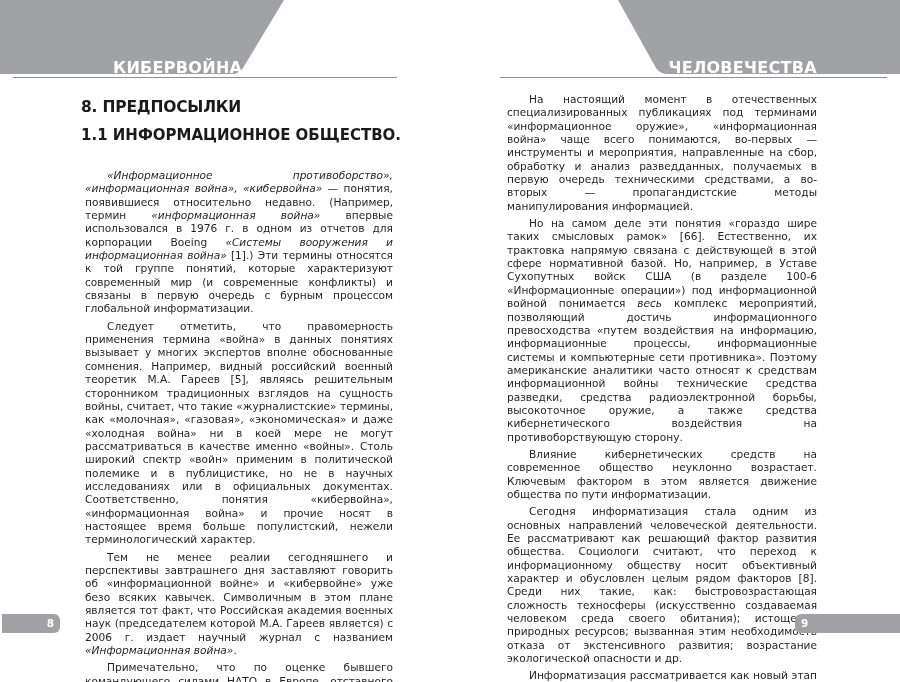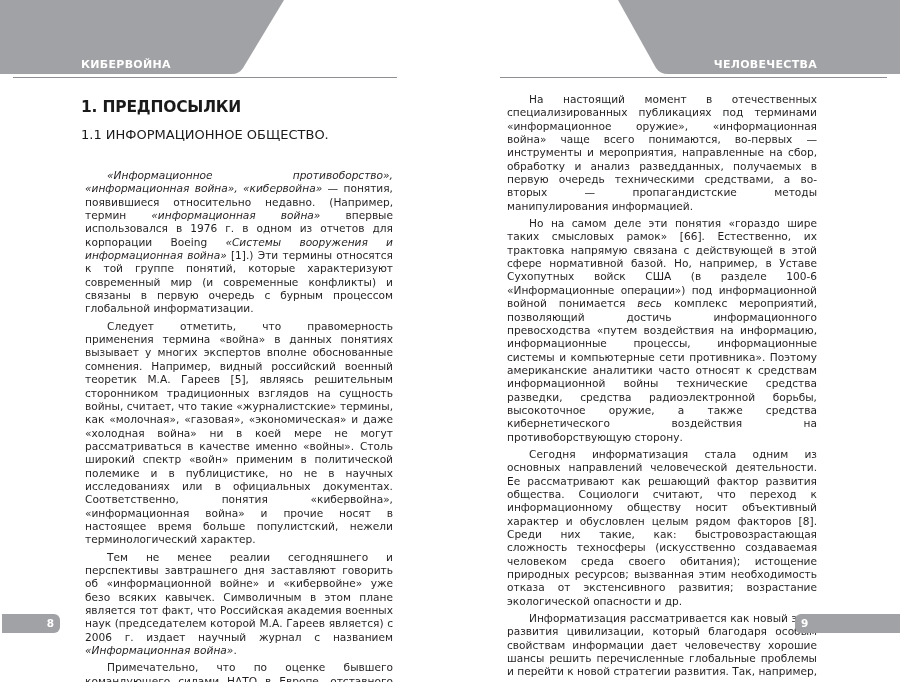--- a/index.html
+++ b/index.html
@@ -3,45 +3,45 @@
 <meta charset="utf-8">
 <style>
   html, body { margin:0; padding:0; }
   body { width:900px; height:682px; background:#ffffff; position:relative; overflow:hidden;
          font-family:"DejaVu Sans", "Liberation Sans", sans-serif; color:#231f20; }
   .page { position:absolute; top:0; height:682px; }
   .page.left { left:0; width:450px; }
   .page.right { left:450px; width:450px; }
 
   .hdr-shape { position:absolute; top:0; }
-  .hdr-title { position:absolute; color:#ffffff; font-weight:bold; font-size:11px; letter-spacing:0.3px;
-               font-family:"DejaVu Sans", sans-serif; }
+  .hdr-title { position:absolute; color:#ffffff; font-weight:bold; font-size:16px; letter-spacing:0.3px;
+               font-family:"DejaVu Sans", sans-serif;margin-left:32px; }
   .rule { position:absolute; height:1px; background:#8e8f92; top:77px; }
 
   .col { position:absolute; font-size:10.6px; line-height:13.35px; text-align:justify; color:#231f20; }
   .col p { margin:4px; text-indent:22px; hyphens:manual; }
   .col i { font-style:italic; }
 
   .h1 { position:absolute; font-weight:bold; font-size:15.5px; letter-spacing:-0.2px; color:#1a1a1a; }
-  .h2 { position:absolute; font-size:13px; line-height:14px; color:#1a1a1a; font-weight:normal; }
+  .h2 { position:absolute; font-size:15px; line-height:14px; color:#1a1a1a; font-weight:bold; }
 
   .pagenum { position:absolute; background:#a1a2a5; color:#ffffff; font-weight:bold; font-size:10.5px;
              height:19px; line-height:19px; top:614px; }
 </style>
 </head>
 <body>
 
 <div class="page left">
   <svg class="hdr-shape" width="290" height="76" viewBox="0 0 290 76" style="left:0;">
     <path d="M0,0 L284,0 L243,68 Q239,74 232,74 L0,74 Z" fill="#a1a2a5"></path>
   </svg>
   <div class="hdr-title" style="left:81px; top:58px;">КИБЕРВОЙНА</div>
   <div class="rule" style="left:13px; width:384px;"></div>
 
-  <div class="h1" style="left:81px; top:98px;">1. ПРЕДПОСЫЛКИ</div>
+  <div class="h1" style="left:81px; top:98px;">8. ПРЕДПОСЫЛКИ</div>
   <div class="h2" style="left:81px; top:128px;">1.1 ИНФОРМАЦИОННОЕ ОБЩЕСТВО.</div>
 
   <div class="col" style="left:81px; top:165px; width:316px;">
     <p><i>«Информационное противоборство», «информационная война», «кибервойна»</i><span> — понятия, появившиеся относительно недавно. (Например, термин </span><i>«информационная война»</i><span> впервые использовался в 1976 г. в одном из отчетов для корпорации Boeing </span><i>«Системы вооружения и информационная война»</i><span> [1].) Эти термины относятся к той группе понятий, которые характеризуют современный мир (и современные конфликты) и связаны в первую очередь с бурным процессом глобальной информатизации.</span></p>
     <p>Следует отметить, что правомерность применения термина «война» в данных понятиях вызывает у многих экспертов вполне обоснованные сомнения. Например, видный российский военный теоретик М.А. Гареев [5], являясь решительным сторонником традиционных взглядов на сущность войны, считает, что такие «журналистские» термины, как «молочная», «газовая», «экономическая» и даже «холодная война» ни в коей мере не могут рассматриваться в качестве именно «войны». Столь широкий спектр «войн» применим в политической полемике и в публицистике, но не в научных исследованиях или в официальных документах. Соответственно, понятия «кибервойна», «информационная война» и прочие носят в настоящее время больше популистский, нежели терминологический характер.</p>
     <p><span>Тем не менее реалии сегодняшнего и перспективы завтрашнего дня заставляют говорить об «информационной войне» и «кибервойне» уже безо всяких кавычек. Символичным в этом плане является тот факт, что Российская академия военных наук (председателем которой М.А. Гареев является) с 2006 г. издает научный журнал с названием </span><i>«Информационная война»</i><span>.</span></p>
     <p>Примечательно, что по оценке бывшего командующего силами НАТО в Европе, отставного адмирала Джеймса Ставридиса, воссоединение Крыма и России (которое стало настоящим шоком для западных спецслужб) произошло в результате «умелого комбинирования приемов кибервойны и хорошей выучки войск специального назначения».</p>
   </div>
 
   <div class="pagenum" style="left:2px; width:58px; border-radius:0 6px 6px 0; text-align:right;">
@@ -52,20 +52,21 @@
 <div class="page right">
   <svg class="hdr-shape" width="290" height="76" viewBox="0 0 290 76" style="left:160px;">
     <path d="M8,0 L290,0 L290,74 L58,74 Q50,74 46,68 Z" fill="#a1a2a5"></path>
   </svg>
   <div class="hdr-title" style="right:83px; top:58px;">ЧЕЛОВЕЧЕСТВА</div>
   <div class="rule" style="left:50px; width:387px;"></div>
 
   <div class="col" style="left:53px; top:89px; width:318px;">
     <p>На настоящий момент в отечественных специализированных публикациях под терминами «информационное оружие», «информационная война» чаще всего понимаются, во-первых — инструменты и мероприятия, направленные на сбор, обработку и анализ разведданных, получаемых в первую очередь техническими средствами, а во-вторых — пропагандистские методы манипулирования информацией.</p>
     <p><span>Но на самом деле эти понятия «гораздо шире таких смысловых рамок» [66]. Естественно, их трактовка напрямую связана с действующей в этой сфере нормативной базой. Но, например, в Уставе Сухопутных войск США (в разделе 100-6 «Информационные операции») под информационной войной понимается </span><i>весь</i><span> комплекс мероприятий, позволяющий достичь информационного превосходства «путем воздействия на информацию, информационные процессы, информационные системы и компьютерные сети противника». Поэтому американские аналитики часто относят к средствам информационной войны технические средства разведки, средства радиоэлектронной борьбы, высокоточное оружие, а также средства кибернетического воздействия на противоборствующую сторону.</span></p>
+    <p>Влияние кибернетических средств на современное общество неуклонно возрастает. Ключевым фактором в этом является движение общества по пути информатизации.</p>
     <p>Сегодня информатизация стала одним из основных направлений человеческой деятельности. Ее рассматривают как решающий фактор развития общества. Социологи считают, что переход к информационному обществу носит объективный характер и обусловлен целым рядом факторов [8]. Среди них такие, как: быстровозрастающая сложность техносферы (искусственно создаваемая человеком среда своего обитания); истощение природных ресурсов; вызванная этим необходимость отказа от экстенсивного развития; возрастание экологической опасности и др.</p>
     <p>Информатизация рассматривается как новый этап развития цивилизации, который благодаря особым свойствам информации дает человечеству хорошие шансы решить перечисленные глобальные проблемы и перейти к новой стратегии развития. Так, например, некоторые ученые считают, что именно с появлением современных информационных технологий появилась возможность построения «реального, а не декларируемого социализма с его плановостью, учетом и контролем». Именно эти</p>
   </div>
 
   <div class="pagenum" style="left:345px; width:105px; border-radius:6px 0 0 6px; text-align:left;">
     <span style="padding-left:6px;">9</span>
   </div>
 </div>
 
 </body></html>

